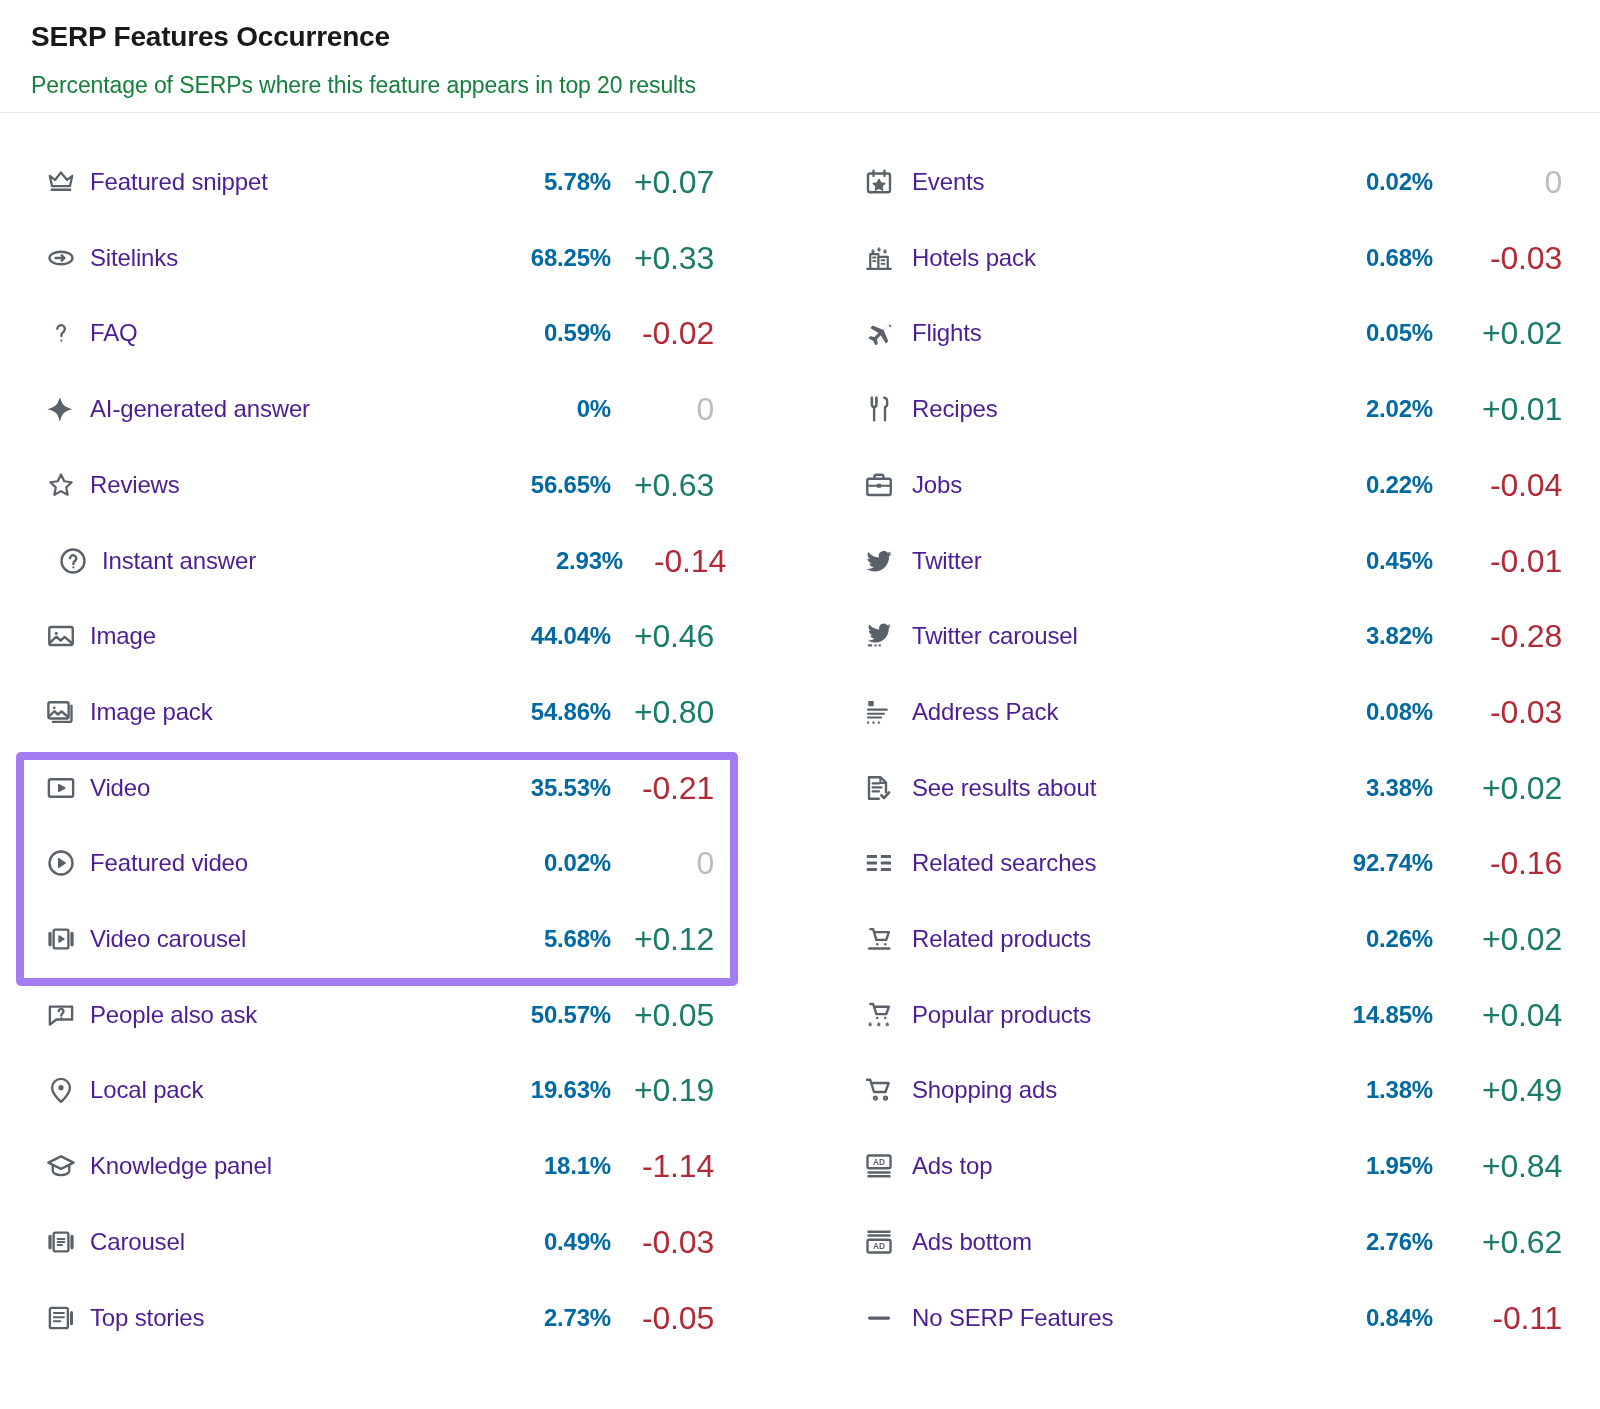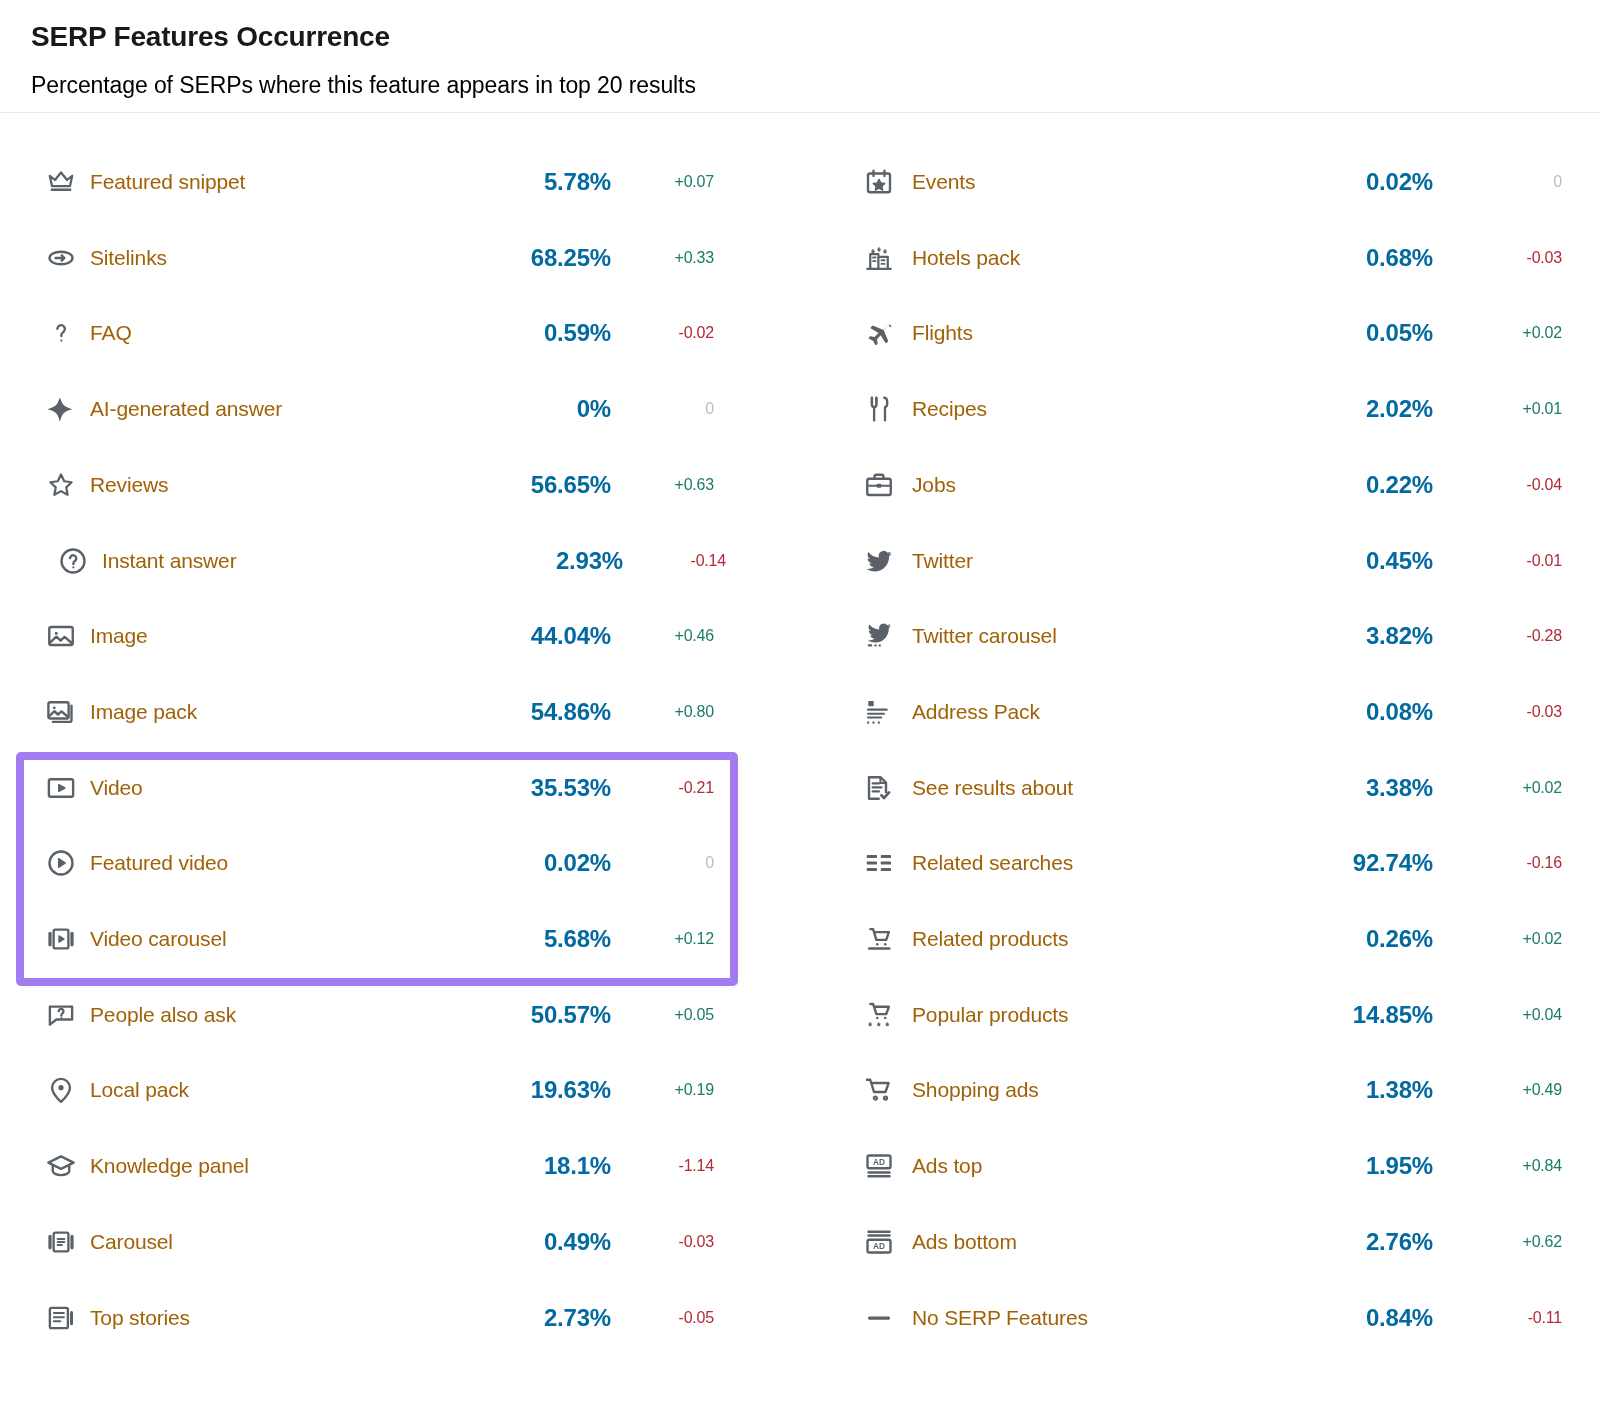--- a/index.html
+++ b/index.html
@@ -13,21 +13,21 @@
   #root { position: relative; width: 1600px; height: 1409px; overflow: hidden; }
 
   
   .hdr { position: absolute; left: 0; top: 0; width: 1600px; height: 113px; }
   .hdr-title {
     position: absolute; left: 31px; top: 21px;
     font-size: 28px; font-weight: bold; color: #17191b; letter-spacing: -0.2px;
   }
   .hdr-sub {
     position: absolute; left: 31px; top: 72px;
-    font-size: 23px; font-weight: normal; color: #000000; letter-spacing: -0.1px;
+    font-size: 23px; font-weight: normal; color: #15803d; letter-spacing: -0.1px;
   }
   .hdr-rule {
     position: absolute; left: 0; top: 112px; width: 1600px; height: 1px;
     background: #e5e8ed;
   }
 
   
   .col { position: absolute; top: 0; }
   .col-left  { left: 0;   width: 800px; }
   .col-right { left: 800px; width: 800px; }
@@ -41,32 +41,32 @@
     position: absolute; left: 46px; top: 50%;
     transform: translateY(-50%);
     width: 30px; height: 30px;
     display: flex; justify-content: center;
     color: #5b6168;
   }
   .row-icon svg { display: block; }
   .row-label {
     position: absolute; left: 90px; top: 50%;
     transform: translateY(-50%);
-    font-size: 21px; color: #a16207; letter-spacing: -0.15px; white-space: nowrap;
+    font-size: 24px; color: #4c1d95; letter-spacing: -0.15px; white-space: nowrap;
   }
   .row-value {
     position: absolute; right: 189px; top: 50%;
     transform: translateY(-50%);
     font-size: 24px; font-weight: bold; color: #0369a1; letter-spacing: -0.2px;
     text-align: right; white-space: nowrap;
   }
   .row-delta {
     position: absolute; right: 86px; top: 50%;
     transform: translateY(-50%);
-    font-size: 16px; letter-spacing: -0.2px;
+    font-size: 32px; letter-spacing: -0.2px;
     white-space: nowrap;
   }
   .d-up   { color: #1a7b6a; }
   .d-down { color: #b02a37; }
   .d-flat { color: #b9bdc4; }
 
   
   .col-right .row-icon  { left: 64px; }
   .col-right .row-label { left: 112px; }
   .col-right .row-value { right: 167px; }

